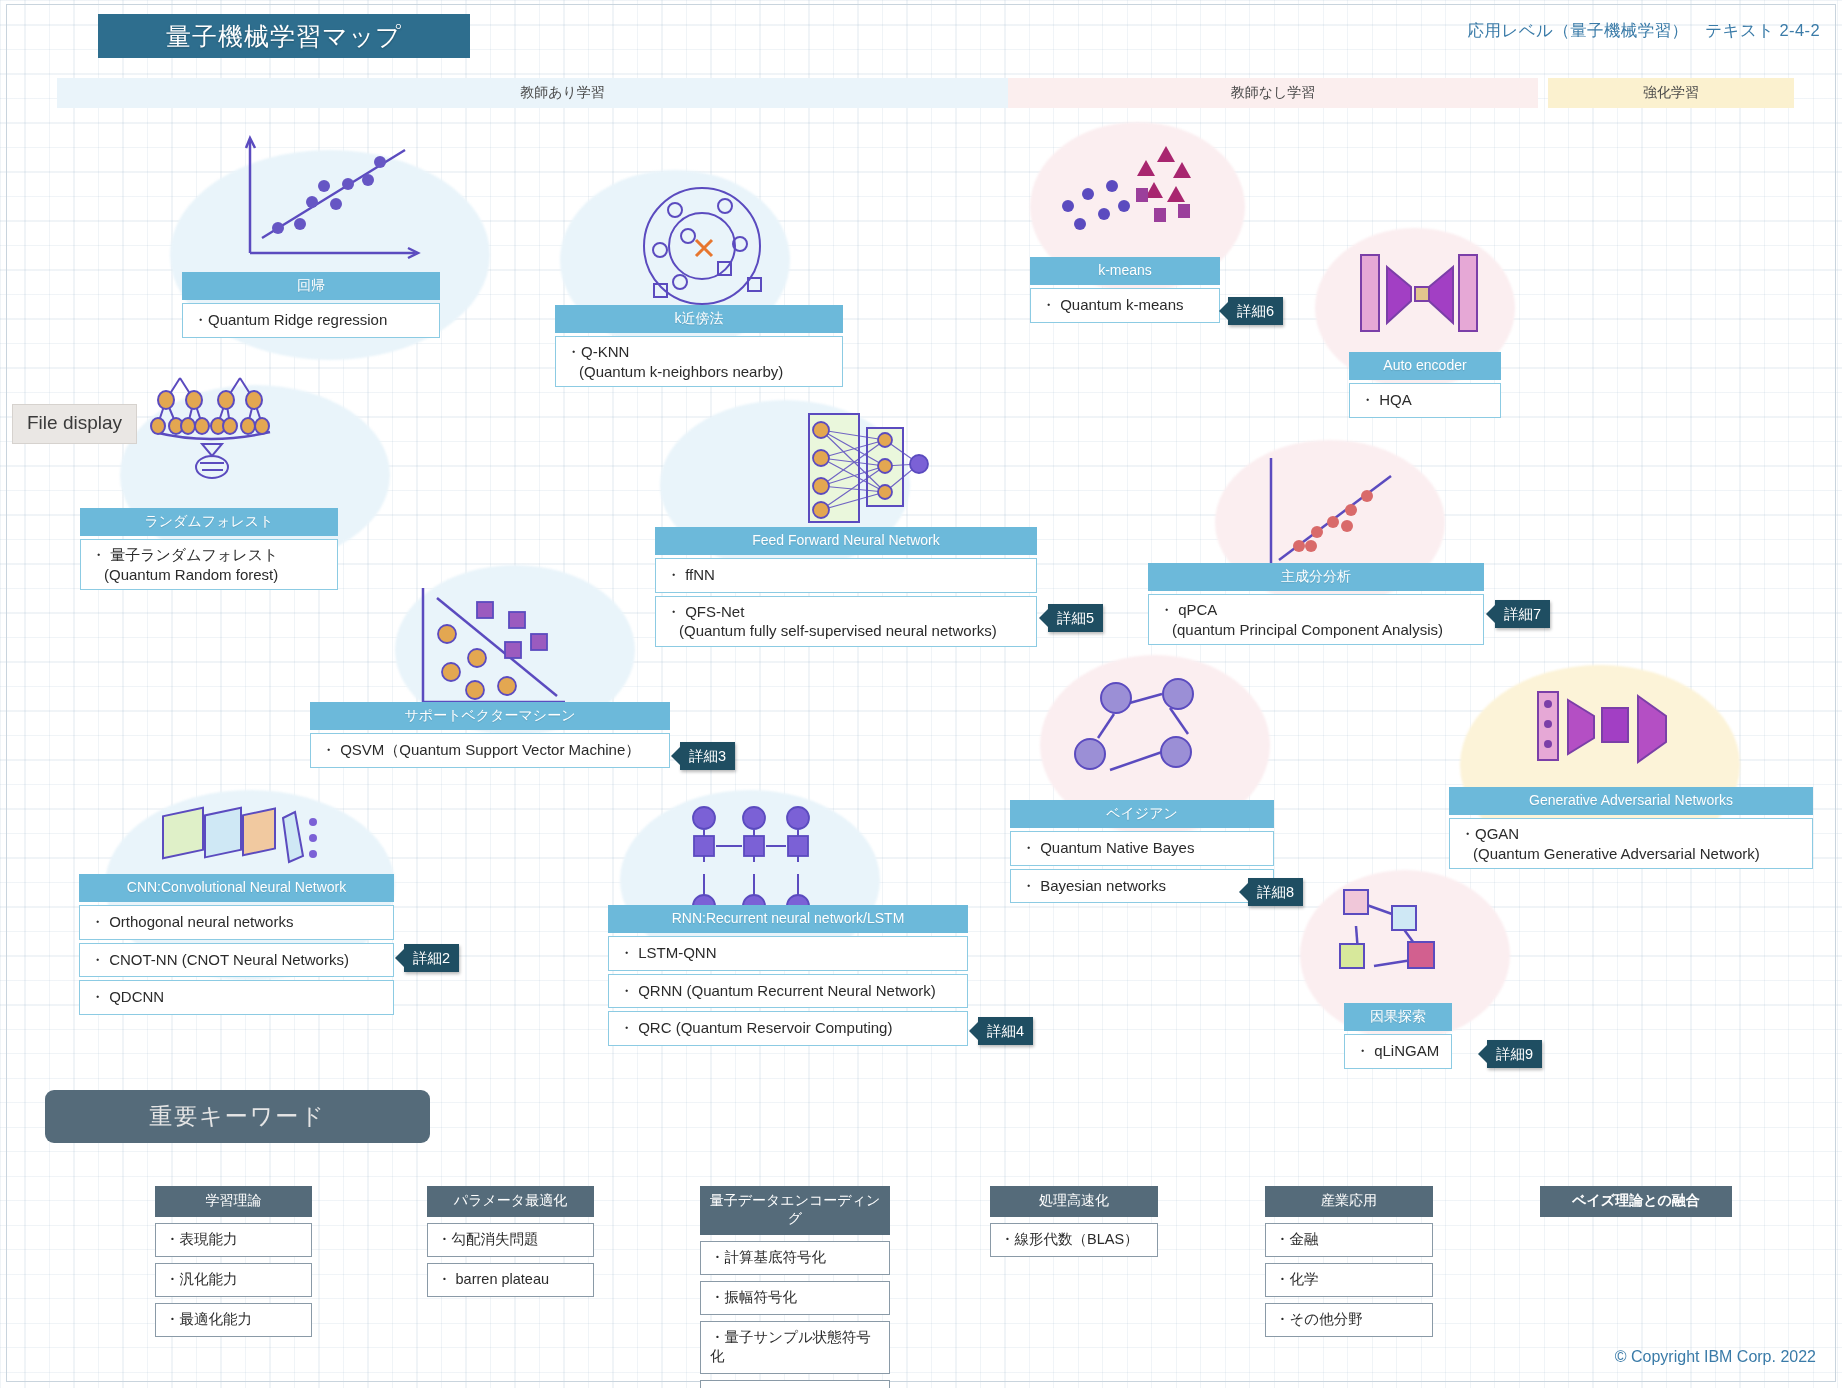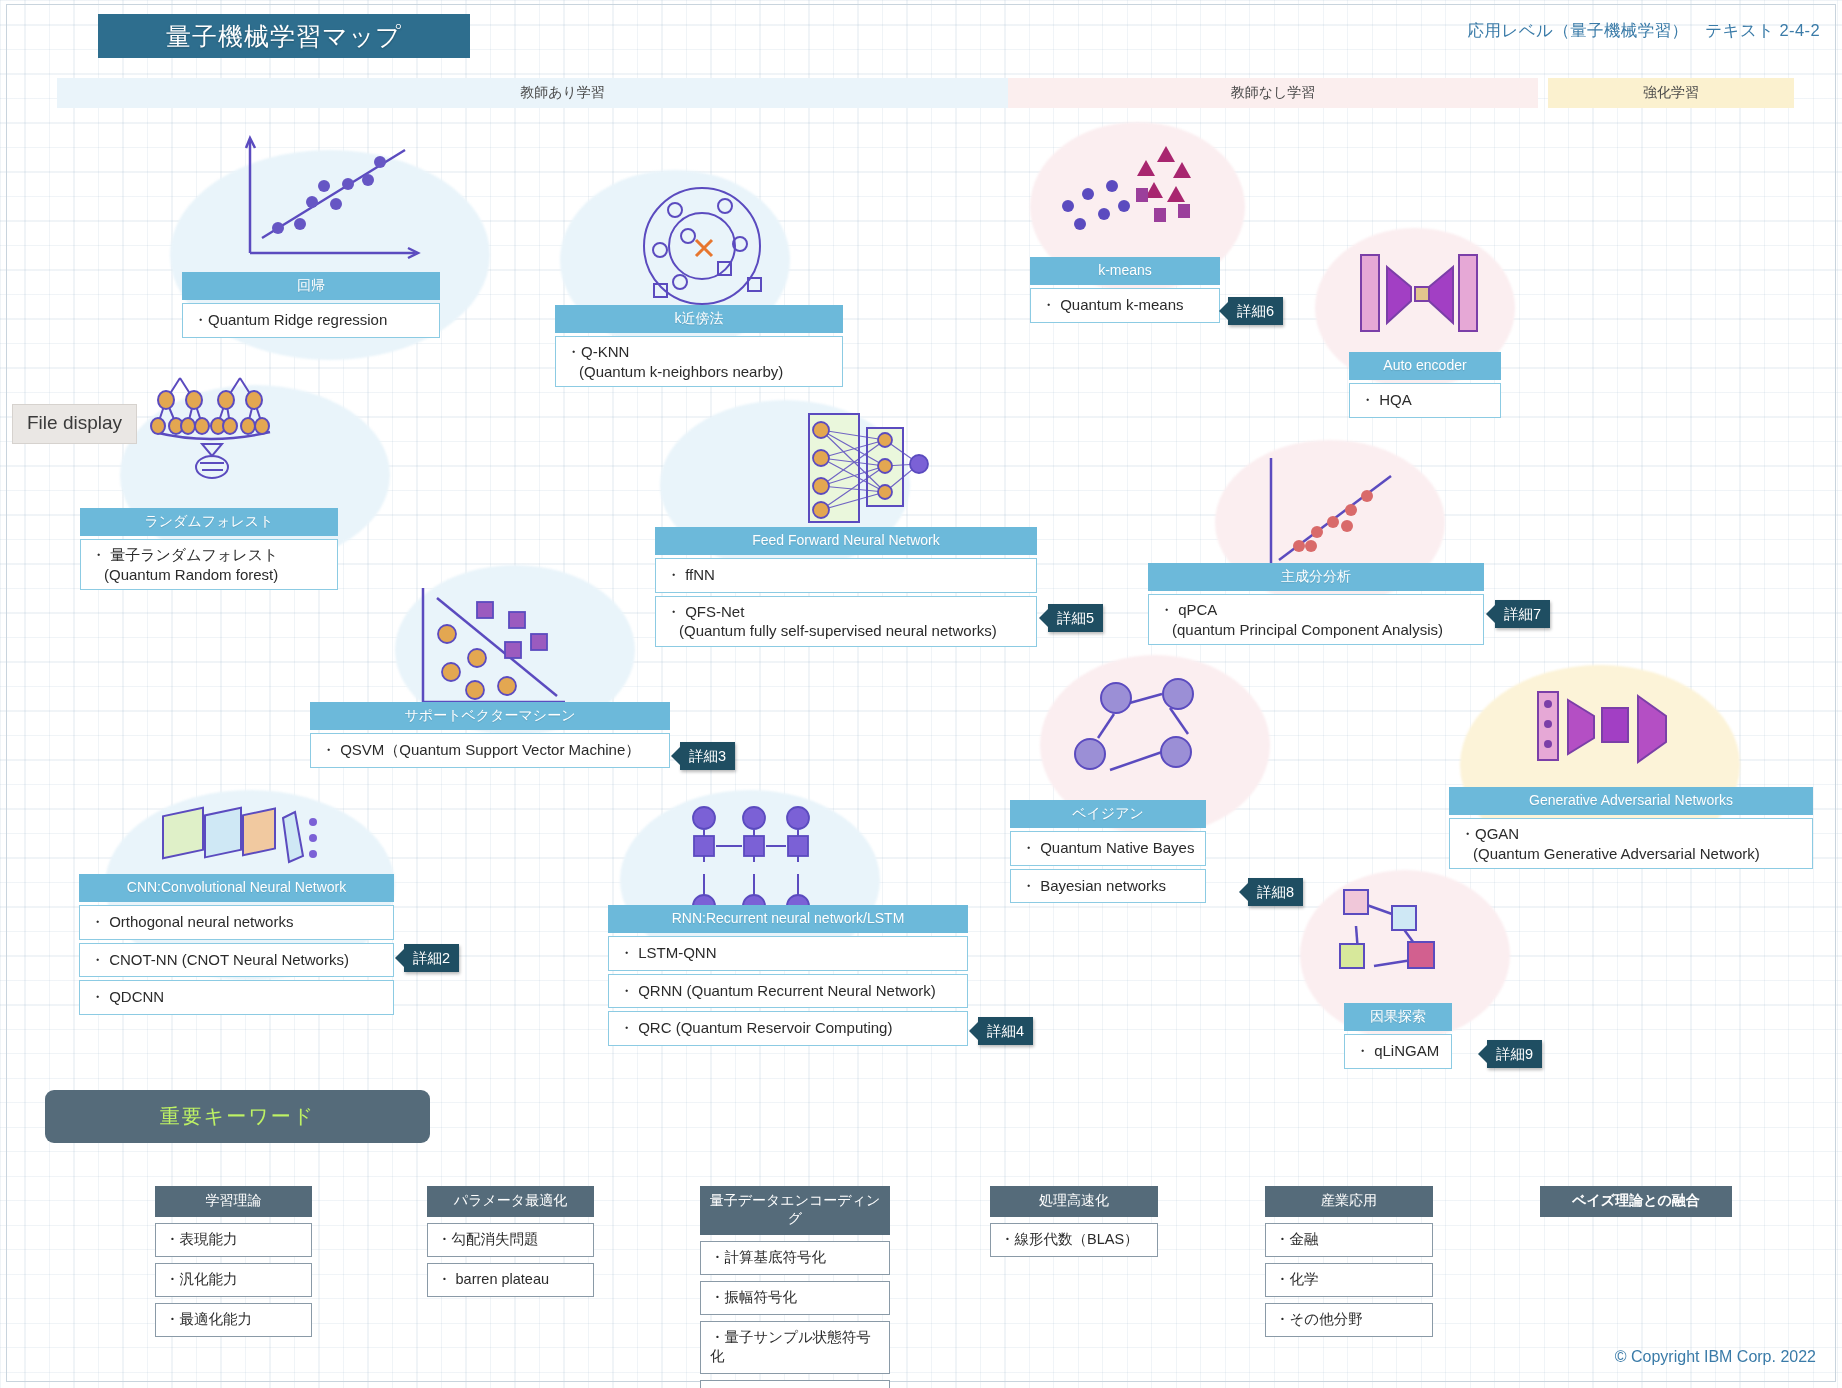--- a/index.html
+++ b/index.html
@@ -108,21 +108,21 @@
     z-index: 40;
   }
 
   
   .kw-title {
     position: absolute; left: 45px; top: 1090px;
     width: 385px; height: 53px;
     background: #556b7a; border-radius: 9px;
     display: flex; align-items: center; justify-content: center;
   }
-  .kw-title span { color: #bef264; font-size: 20px; letter-spacing: 2px; }
+  .kw-title span { color: #e5e5e5; font-size: 23px; letter-spacing: 2px; }
   .kw-col { position: absolute; }
   .kw-head {
     background: #556b7a; color: #ffffff;
     font-size: 14px; text-align: center; padding: 6px 4px 7px;
   }
   .kw-item {
     background: #ffffff; border: 1px solid #8a9aa7;
     font-size: 14.5px; color: #2b2b2b;
     padding: 6px 9px 7px; margin-top: 6px;
   }
@@ -478,21 +478,21 @@
     <div class="card-head">主成分分析</div>
     <div class="card-row two-line">
       <span>・ qPCA</span>
       <span class="sub">(quantum  Principal Component Analysis)</span>
     </div>
   </div>
   <div class="badge" style="left:1495px; top:600px;">
     <span>詳細7</span>
   </div>
 
-  <div class="card" style="left:1010px; top:800px; width:196px;">
+  <div class="card" style="left:1010px; top:800px; width:264px;">
     <div class="card-head">ベイジアン</div>
     <div class="card-row">・ Quantum Native Bayes</div>
     <div class="card-row">・ Bayesian networks</div>
   </div>
   <div class="badge" style="left:1248px; top:878px;">
     <span>詳細8</span>
   </div>
 
   <div class="card" style="left:1449px; top:787px; width:364px;">
     <div class="card-head">Generative Adversarial Networks</div>

